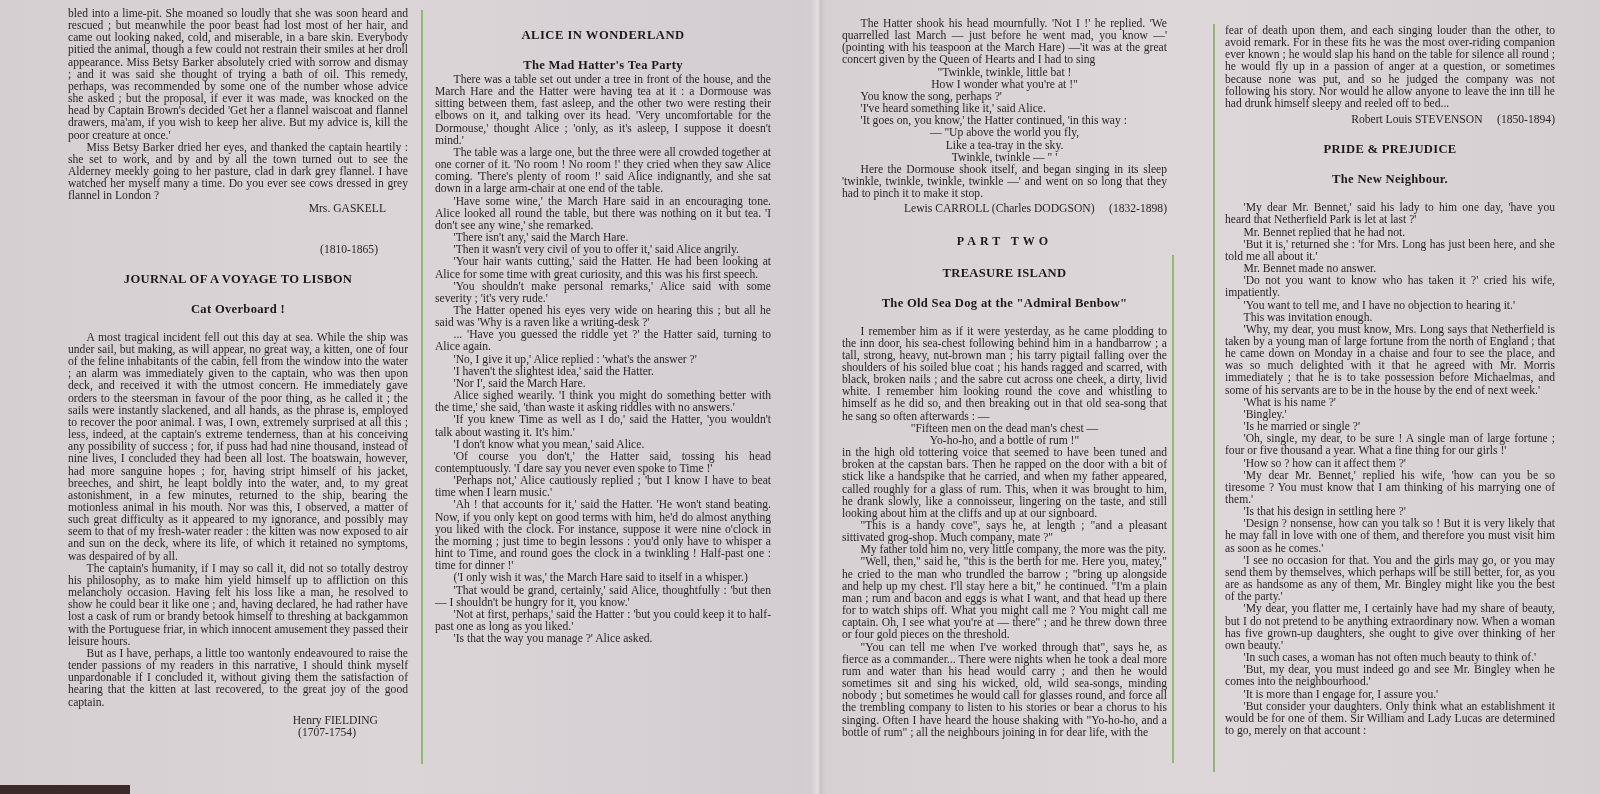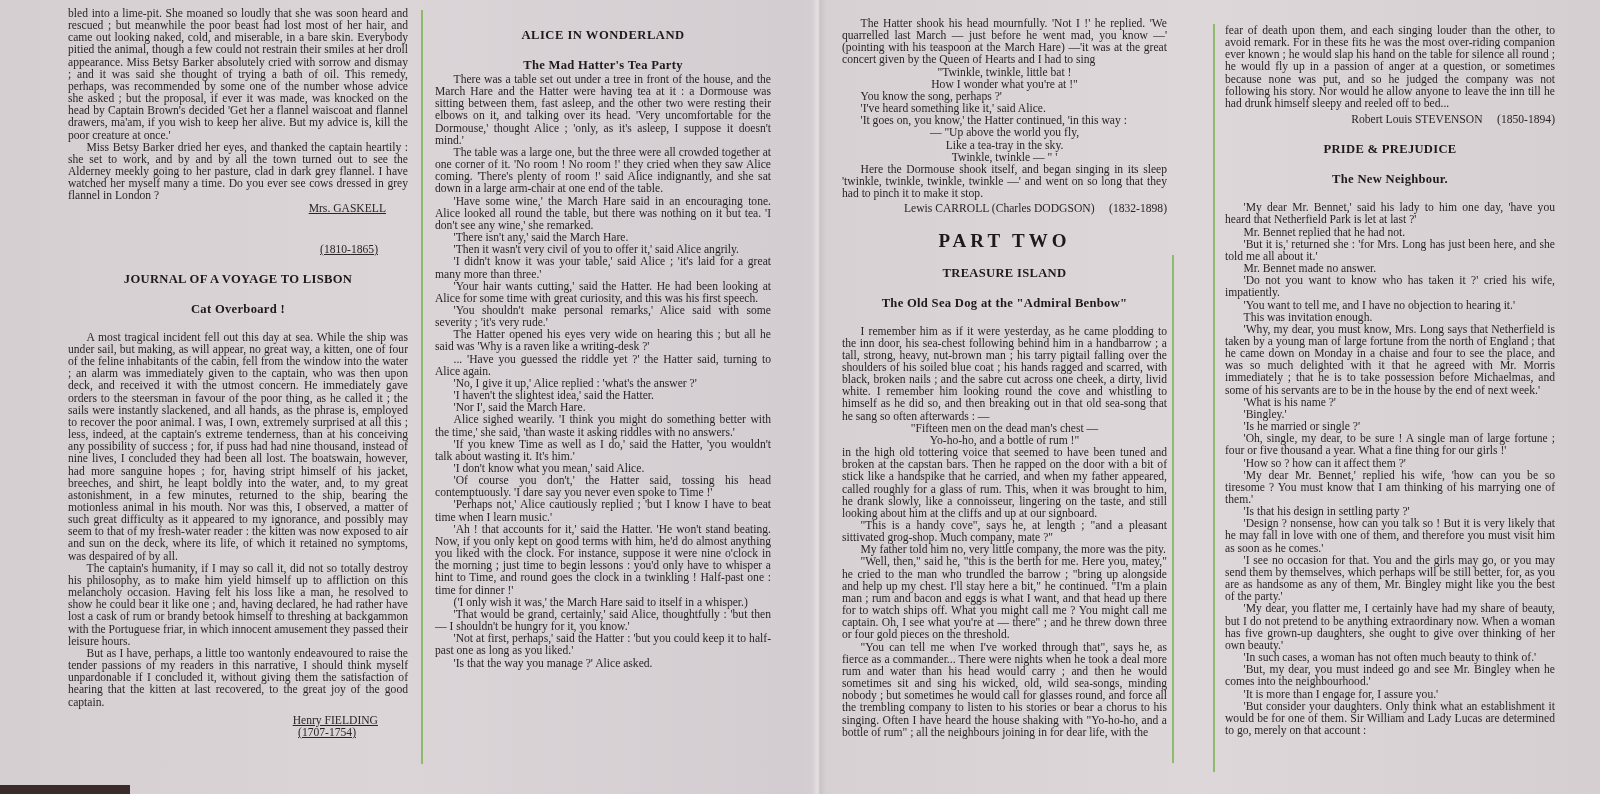--- a/index.html
+++ b/index.html
@@ -22,28 +22,28 @@
     position: absolute; left: 0; top: 785px; width: 130px; height: 9px; background: #3a2a2a;
   }
   .col {
     position: absolute; top: 0;
     font-size: 11.6px; line-height: 12.15px;
     text-align: justify;
   }
   .col p { margin: 0; text-indent: 1.6em; }
   .col p.noindent { text-indent: 0; }
   .col .verse { text-align: center; text-indent: 0; margin: 0; }
-  .col .sig { text-align: right; text-indent: 0; margin: 0; padding-right: 44px; text-decoration: underline; }
+  .col .sig { text-align: right; text-indent: 0; margin: 0; padding-right: 44px; }
   .col .sig2 { text-align: right; text-indent: 0; margin: 0; }
   .col h1, .col h2, .col h3 {
     margin: 16px; text-align: center; font-weight: bold; color: #1e1a1c;
   }
   .col h1 { font-size: 12.6px; letter-spacing: 0.5px; line-height: 14px; }
   .col h2 { font-size: 12.6px; line-height: 14px; letter-spacing: 0.3px; }
-  .col h3 { font-size: 19px; letter-spacing: 4px; line-height: 18px; }
+  .col h3 { font-size: 12px; letter-spacing: 4px; line-height: 18px; }
   .rule {
     position: absolute; width: 2px; background: #8dbb6b;
   }
 </style>
 </head>
 <body>
 
 <div class="sheet"></div>
 <div class="fold"></div>
 <div class="bottom-edge"></div>
@@ -68,21 +68,20 @@
 
 <div class="col" style="left:435px; top:12px; width:336px;">
   <h1>ALICE IN WONDERLAND</h1>
   <h2 style="margin:3px 0 2px;">The Mad Hatter's Tea Party</h2>
   <div id="alice-paras">
       <p>There was a table set out under a tree in front of the house, and the March Hare and the Hatter were having tea at it : a Dormouse was sitting between them, fast asleep, and the other two were resting their elbows on it, and talking over its head. 'Very uncomfortable for the Dormouse,' thought Alice ; 'only, as it's asleep, I suppose it doesn't mind.'</p>
       <p>The table was a large one, but the three were all crowded together at one corner of it. 'No room ! No room !' they cried when they saw Alice coming. 'There's plenty of room !' said Alice indignantly, and she sat down in a large arm-chair at one end of the table.</p>
       <p>'Have some wine,' the March Hare said in an encouraging tone. Alice looked all round the table, but there was nothing on it but tea. 'I don't see any wine,' she remarked.</p>
       <p>'There isn't any,' said the March Hare.</p>
       <p>'Then it wasn't very civil of you to offer it,' said Alice angrily.</p>
-      <p>'I didn't know it was your table,' said Alice ; 'it's laid for a great many more than three.'</p>
       <p>'Your hair wants cutting,' said the Hatter. He had been looking at Alice for some time with great curiosity, and this was his first speech.</p>
       <p>'You shouldn't make personal remarks,' Alice said with some severity ; 'it's very rude.'</p>
       <p>The Hatter opened his eyes very wide on hearing this ; but all he said was 'Why is a raven like a writing-desk ?'</p>
       <p>... 'Have you guessed the riddle yet ?' the Hatter said, turning to Alice again.</p>
       <p>'No, I give it up,' Alice replied : 'what's the answer ?'</p>
       <p>'I haven't the slightest idea,' said the Hatter.</p>
       <p>'Nor I', said the March Hare.</p>
       <p>Alice sighed wearily. 'I think you might do something better with the time,' she said, 'than waste it asking riddles with no answers.'</p>
       <p>'If you knew Time as well as I do,' said the Hatter, 'you wouldn't talk about wasting it. It's him.'</p>
       <p>'I don't know what you mean,' said Alice.</p>
@@ -134,21 +133,21 @@
       <p>'Do not you want to know who has taken it ?' cried his wife, impatiently.</p>
       <p>'You want to tell me, and I have no objection to hearing it.'</p>
       <p>This was invitation enough.</p>
       <p>'Why, my dear, you must know, Mrs. Long says that Netherfield is taken by a young man of large fortune from the north of England ; that he came down on Monday in a chaise and four to see the place, and was so much delighted with it that he agreed with Mr. Morris immediately ; that he is to take possession before Michaelmas, and some of his servants are to be in the house by the end of next week.'</p>
       <p>'What is his name ?'</p>
       <p>'Bingley.'</p>
       <p>'Is he married or single ?'</p>
       <p>'Oh, single, my dear, to be sure ! A single man of large fortune ; four or five thousand a year. What a fine thing for our girls !'</p>
       <p>'How so ? how can it affect them ?'</p>
       <p>'My dear Mr. Bennet,' replied his wife, 'how can you be so tiresome ? You must know that I am thinking of his marrying one of them.'</p>
-      <p>'Is that his design in settling party ?'</p>
+      <p>'Is that his design in settling here ?'</p>
       <p>'Design ? nonsense, how can you talk so ! But it is very likely that he may fall in love with one of them, and therefore you must visit him as soon as he comes.'</p>
       <p>'I see no occasion for that. You and the girls may go, or you may send them by themselves, which perhaps will be still better, for, as you are as handsome as any of them, Mr. Bingley might like you the best of the party.'</p>
       <p>'My dear, you flatter me, I certainly have had my share of beauty, but I do not pretend to be anything extraordinary now. When a woman has five grown-up daughters, she ought to give over thinking of her own beauty.'</p>
       <p>'In such cases, a woman has not often much beauty to think of.'</p>
       <p>'But, my dear, you must indeed go and see Mr. Bingley when he comes into the neighbourhood.'</p>
       <p>'It is more than I engage for, I assure you.'</p>
       <p>'But consider your daughters. Only think what an establishment it would be for one of them. Sir William and Lady Lucas are determined to go, merely on that account :</p>
     </div>
 </div>
 

